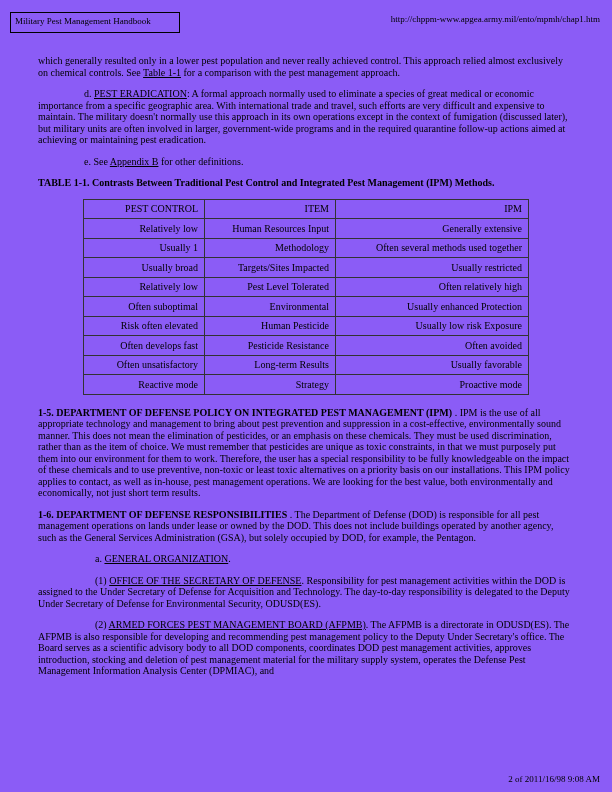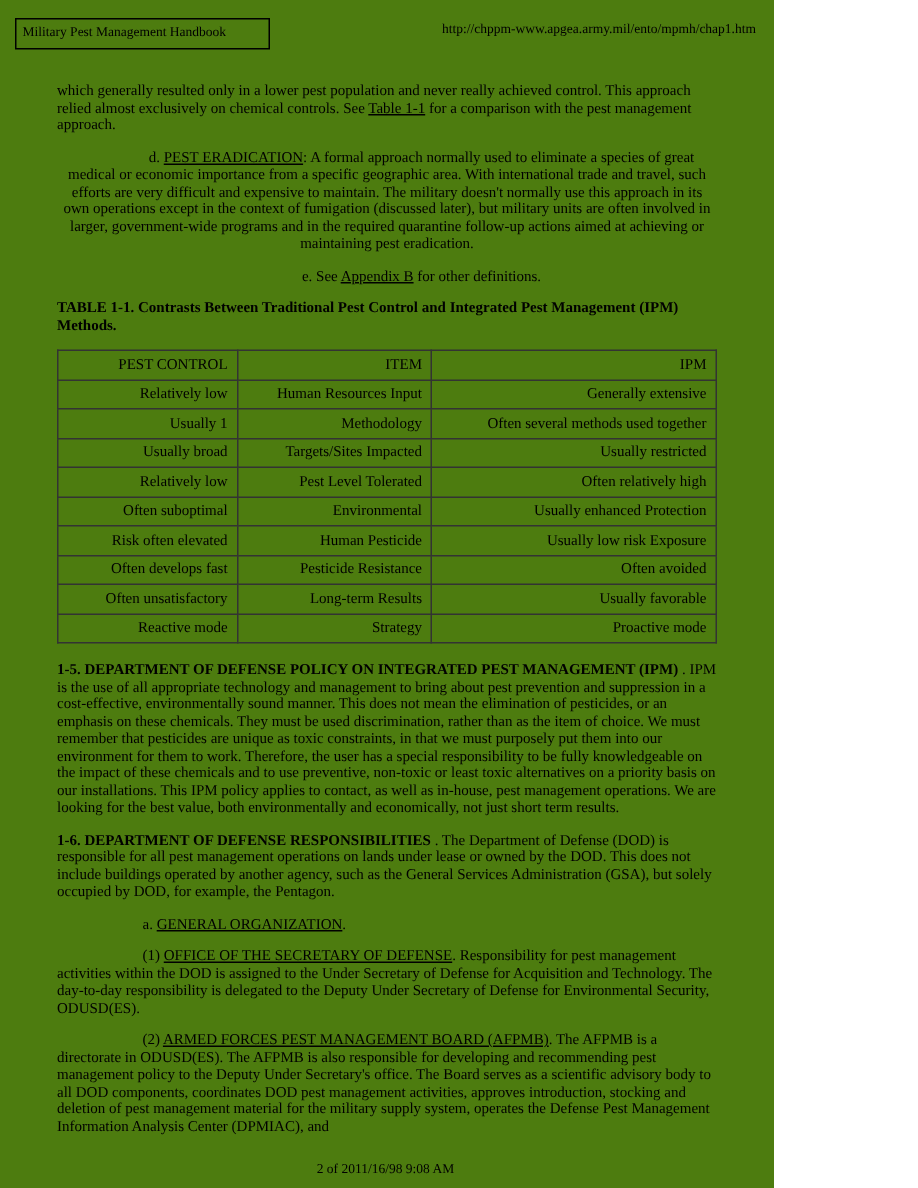--- a/index.html
+++ b/index.html
@@ -1,20 +1,20 @@
 <!DOCTYPE html>
 <html><head>
 <meta charset="utf-8">
 <style>
   html, body { margin: 0; padding: 0; background: #fff; }
   .page {
     position: relative;
-    width: 516px;
+    width: 612px;
     height: 792px;
-    background: #4d7c0f;
+    background: #8b5cf6;
     color: #000;
     font-family: "Liberation Serif", serif;
     font-size: 10px;
     overflow: hidden;
   }
   
   .print-header {
     position: absolute;
     top: 12px; left: 10px; right: 12px;
     display: flex;
@@ -26,21 +26,21 @@
     border: 1px solid #000;
     padding: 3px 28px 6px 4px;
   }
   .header-url { padding-top: 2px; }
   
   .content {
     padding: 55px 38px 0 38px;
     line-height: 11.5px;
   }
   .content p { margin: 0 0 10px 0; }
-  .indent  { text-indent: 46px; text-align: center; }
+  .indent  { text-indent: 46px; }
   .indent2 { text-indent: 57px; }
   .u { text-decoration: underline; }
   a.doclink { color: #000; text-decoration: underline; cursor: pointer; }
   b, .bold { font-weight: bold; }
   .table-title { font-weight: bold; margin: 0 0 6px 0; }
   
   table.compare {
     border-collapse: collapse;
     margin: 0 auto 12px auto;
     font-size: 10px;
@@ -53,21 +53,21 @@
     height: 14.5px;
   }
   table.compare th:nth-child(1), table.compare td:nth-child(1) { width: 108px; }
   table.compare th:nth-child(2), table.compare td:nth-child(2) { width: 118px; }
   table.compare th:nth-child(3), table.compare td:nth-child(3) { width: 180px; }
   
   .print-footer {
     position: absolute;
     bottom: 8px; left: 10px; right: 12px;
     display: flex;
-    justify-content: center;
+    justify-content: flex-end;
     font-size: 9px;
   }
 </style>
 </head>
 <body>
 
 <div class="page">
 
   <div class="print-header">
     <div class="header-box">

